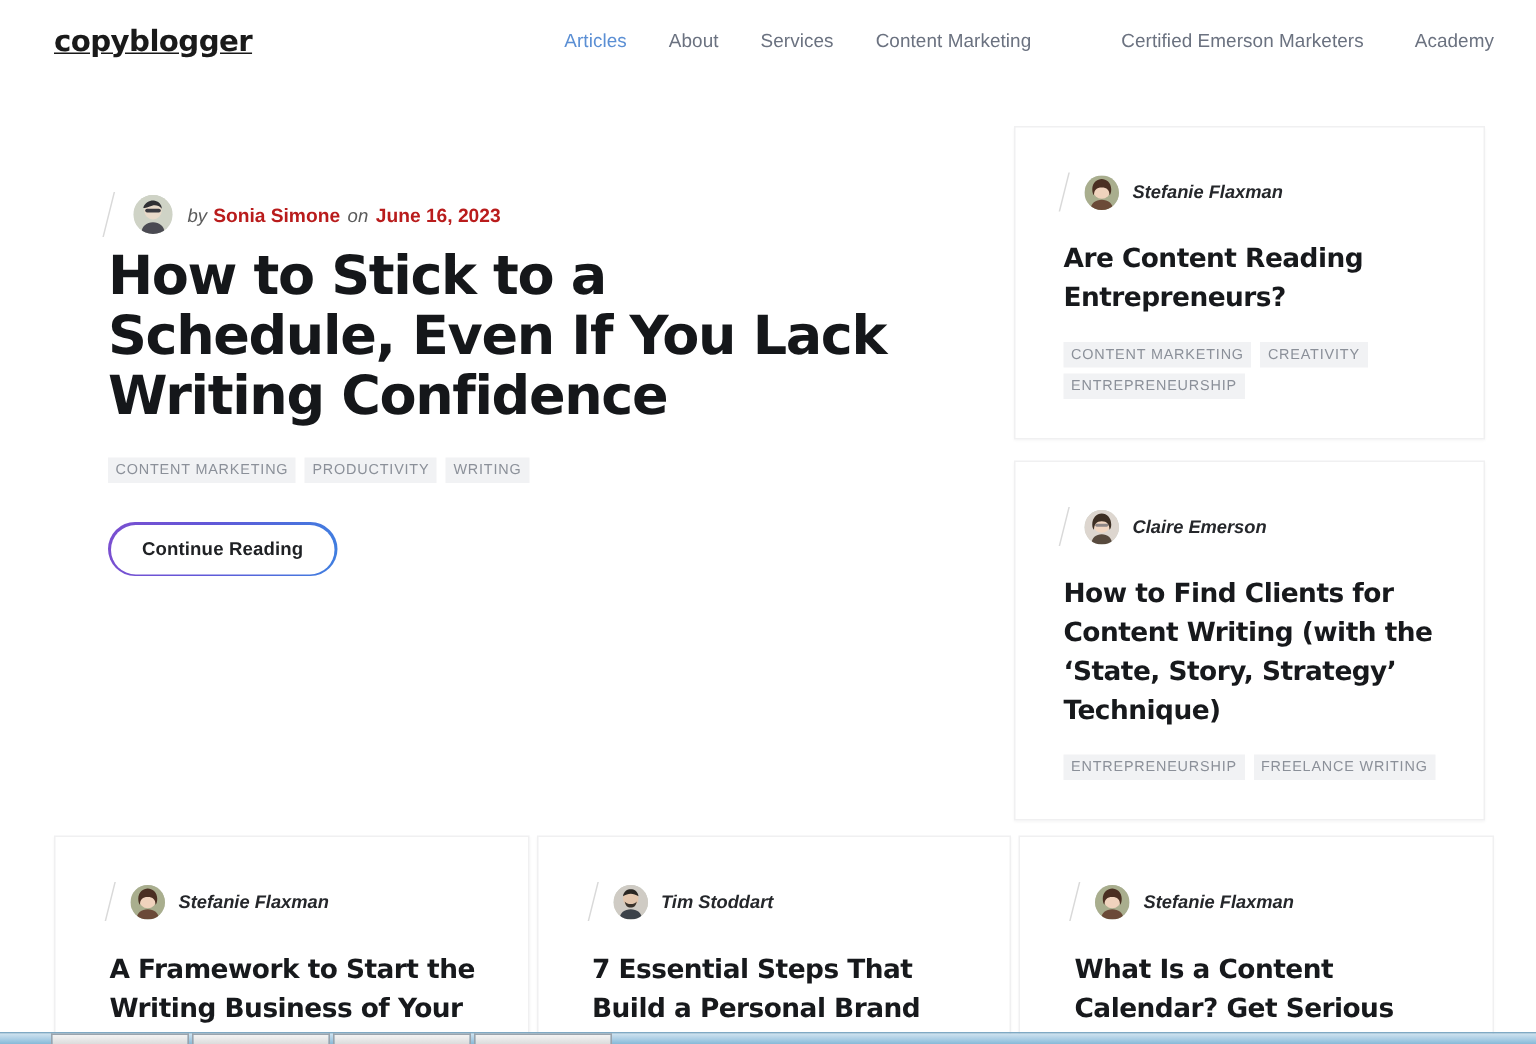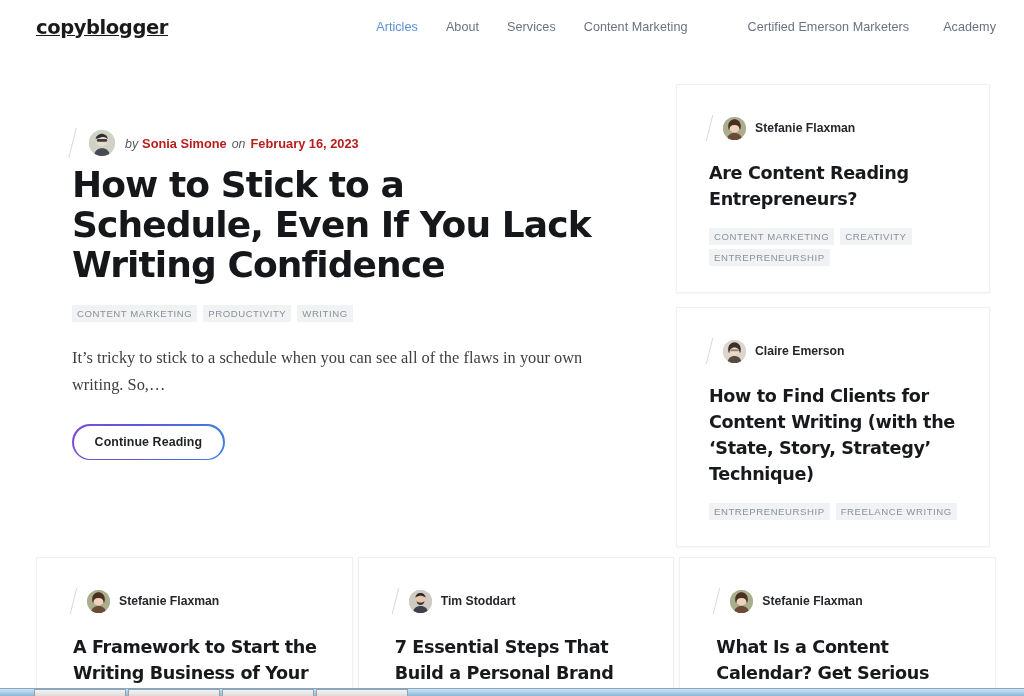--- a/index.html
+++ b/index.html
@@ -184,21 +184,21 @@
     white-space: nowrap;
   }
 
   
   .card {
     background: #ffffff;
     border: 1px solid #f0f0f1;
     box-shadow: 0 1px 2px rgba(20,20,25,0.045);
     padding: 30px 30px 26px 32px;
   }
-  .card-byline { display: flex; align-items: center; height: 26px; }
+  .card-byline { display: flex; align-items: center; height: 26px; font-style: italic; }
   .card-byline .byline-rule { height: 26px; margin-right: 13px; }
   .card-author {
     margin-left: 9px;
     font-size: 12.2px;
     font-weight: 600;
     color: #25272b;
     white-space: nowrap;
   }
   .card-title {
     margin-top: 19px;
@@ -281,33 +281,32 @@
         <span class="avatar">
           <svg viewBox="0 0 40 40" aria-hidden="true">
             <rect width="40" height="40" fill="#cfd3c6"></rect>
             <circle cx="20" cy="16" r="9" fill="#e8d9c8"></circle>
             <path d="M8 40c0-8 5.5-12 12-12s12 4 12 12z" fill="#4a4a52"></path>
             <path d="M10 13c2-6 8-8 12-7s7 4 7 8c-3-3-6-4-10-3s-7 3-9 2z" fill="#2f2f33"></path>
             <rect x="12" y="14" width="16" height="4" rx="2" fill="#3a3a40"></rect>
           </svg>
         </span>
         <span class="byline-text">
-          <span class="word-by">by</span><span class="name">Sonia Simone</span><span class="word-on">on</span><span class="date">February 16, 2023</span>
+          <span class="word-by">by</span><span class="name">Sonia Simone</span><span class="word-on">on</span><span class="date">June 16, 2023</span>
         </span>
       </div>
 
       <h1 class="feature-title">How to Stick to a Schedule, Even If You Lack Writing Confidence</h1>
 
       <div class="tags">
         <a class="tag" href="#">CONTENT MARKETING</a>
         <a class="tag" href="#">PRODUCTIVITY</a>
         <a class="tag" href="#">WRITING</a>
       </div>
 
-      <p class="excerpt">It’s tricky to stick to a schedule when you can see all of the flaws in your own writing. So,…</p>
 
       <div class="cta-wrap">
         <a class="cta" href="#">
           <span class="cta-inner">Continue Reading</span>
         </a>
       </div>
     </article>
 
     <aside class="side-col">
 

